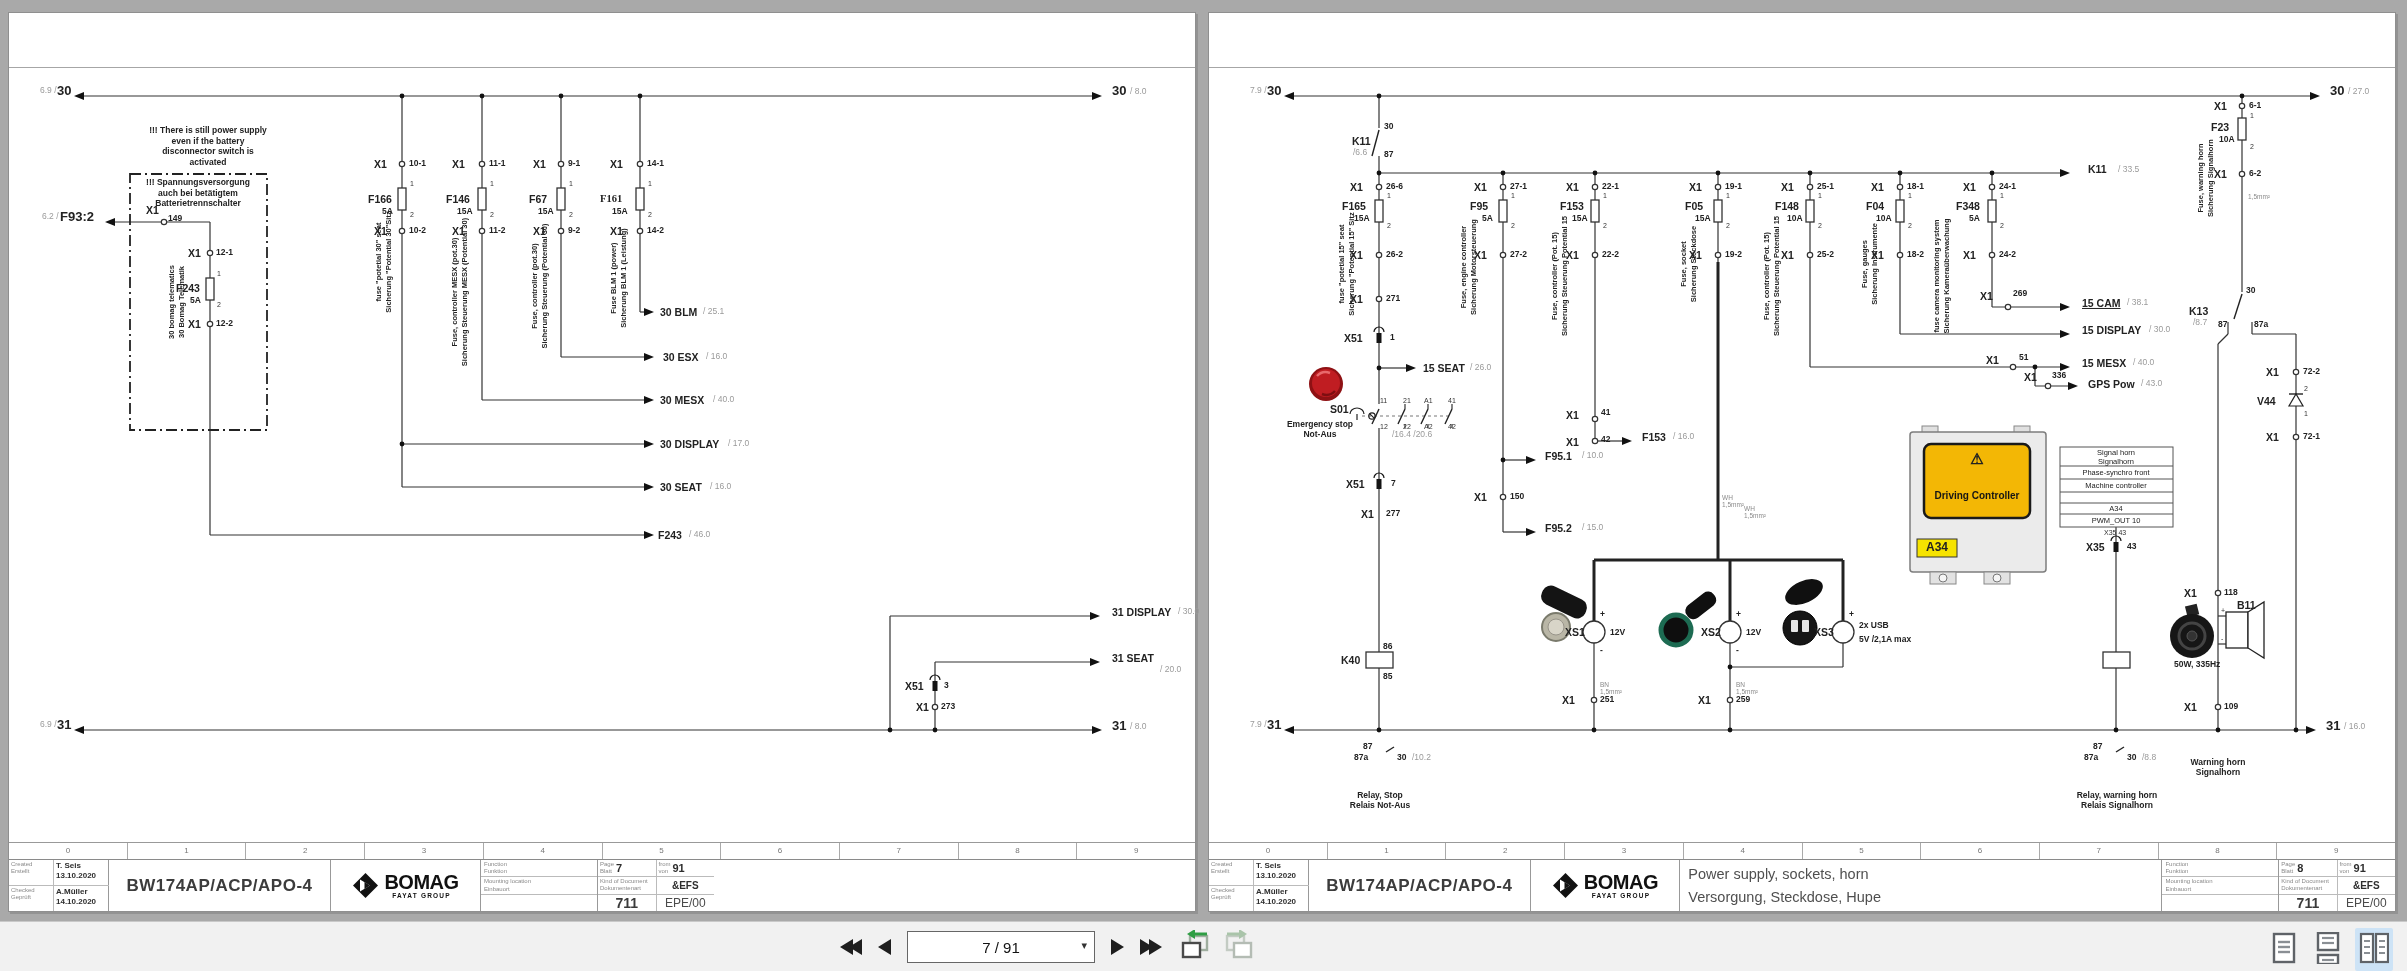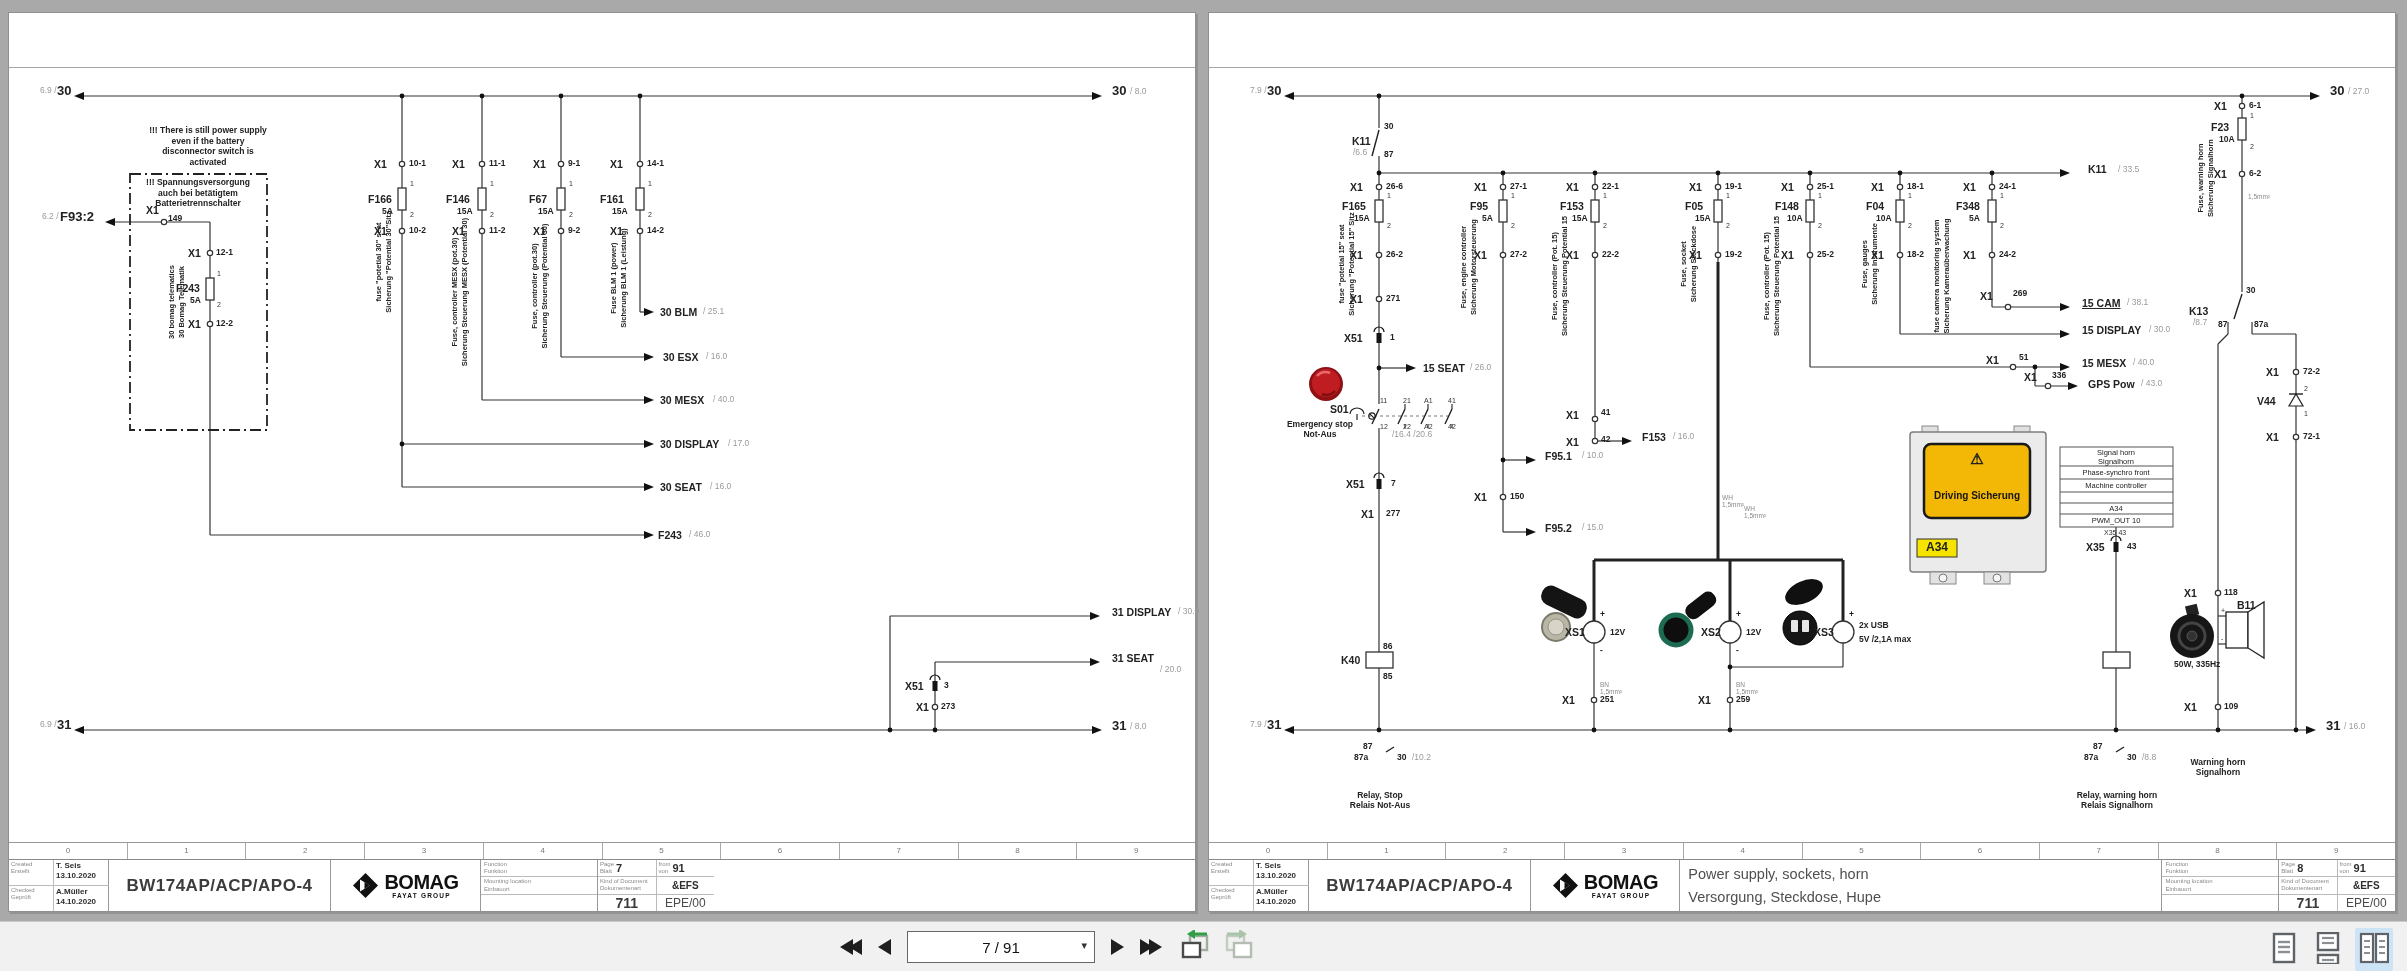--- a/index.html
+++ b/index.html
@@ -569,21 +569,21 @@
       <div class="lab b" style="left: 529px; top: 199px;">F67</div>
       <div class="lab sm" style="left: 538px; top: 212px;">15A</div>
       <div class="lab xs" style="left: 569px; top: 184px;">1</div>
       <div class="lab xs" style="left: 569px; top: 215px;">2</div>
       <div class="lab b" style="left: 533px; top: 231px;">X1</div>
       <div class="lab sm" style="left: 568px; top: 231px;">9-2</div>
       <div class="lab vert" style="left: 540px; top: 286px;">Fuse, controller (pot.30)
 Sicherung Steuerung (Potential 30)</div>
       <div class="lab b" style="left: 610px; top: 164px;">X1</div>
       <div class="lab sm" style="left: 647px; top: 164px;">14-1</div>
-      <div class="lab b" style="left: 600px; top: 199px;">F161</div>
+      <div class="lab b" style="left: 600px; top: 199px; font-family: Liberation Serif, serif;">F161</div>
       <div class="lab sm" style="left: 612px; top: 212px;">15A</div>
       <div class="lab xs" style="left: 648px; top: 184px;">1</div>
       <div class="lab xs" style="left: 648px; top: 215px;">2</div>
       <div class="lab b" style="left: 610px; top: 231px;">X1</div>
       <div class="lab sm" style="left: 647px; top: 231px;">14-2</div>
       <div class="lab vert" style="left: 619px; top: 278px;">Fuse BLM 1 (power)
 Sicherung BLM 1 (Leistung)</div>
       <div class="lab b" style="left: 660px; top: 312px;">30 BLM</div>
       <div class="lab ref" style="left: 703px; top: 312px;">/ 25.1</div>
       <div class="lab b" style="left: 663px; top: 357px;">30 ESX</div>
@@ -770,21 +770,21 @@
       <div class="lab sm" style="left: 2218px; top: 325px;">87</div>
       <div class="lab sm" style="left: 2254px; top: 325px;">87a</div>
       <div class="lab b" style="left: 2266px; top: 372px;">X1</div>
       <div class="lab sm" style="left: 2303px; top: 372px;">72-2</div>
       <div class="lab b" style="left: 2257px; top: 401px;">V44</div>
       <div class="lab xs" style="left: 2304px; top: 389px;">2</div>
       <div class="lab xs" style="left: 2304px; top: 414px;">1</div>
       <div class="lab b" style="left: 2266px; top: 437px;">X1</div>
       <div class="lab sm" style="left: 2303px; top: 437px;">72-1</div>
       <div class="lab modwarn" style="left: 1977px; top: 459px;">⚠</div>
-      <div class="lab modlbl" style="left: 1977px; top: 496px;">Driving Sicherung</div>
+      <div class="lab modlbl" style="left: 1977px; top: 496px;">Driving Controller</div>
       <div class="lab a34tag" style="left: 1937px; top: 548px;">A34</div>
       <div class="lab tsm" style="left: 2116px; top: 453px;">Signal horn</div>
       <div class="lab tsm" style="left: 2116px; top: 462px;">Signalhorn</div>
       <div class="lab tsm" style="left: 2116px; top: 473px;">Phase-synchro front</div>
       <div class="lab tsm" style="left: 2116px; top: 486px;">Machine controller</div>
       <div class="lab tsm" style="left: 2116px; top: 509px;">A34</div>
       <div class="lab tsm" style="left: 2116px; top: 521px;">PWM_OUT 10</div>
       <div class="lab xs" style="left: 2104px; top: 533px;">X35  43</div>
       <div class="lab b" style="left: 2086px; top: 547px;">X35</div>
       <div class="lab sm" style="left: 2127px; top: 547px;">43</div>

